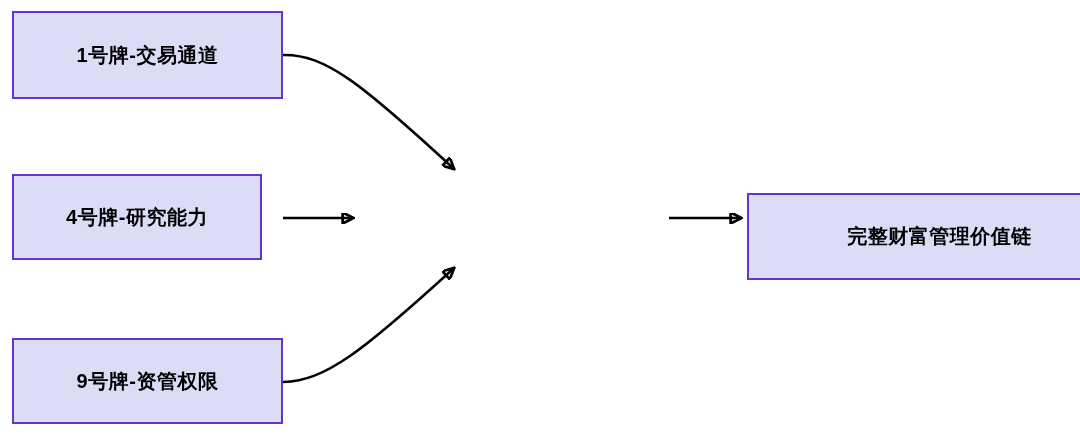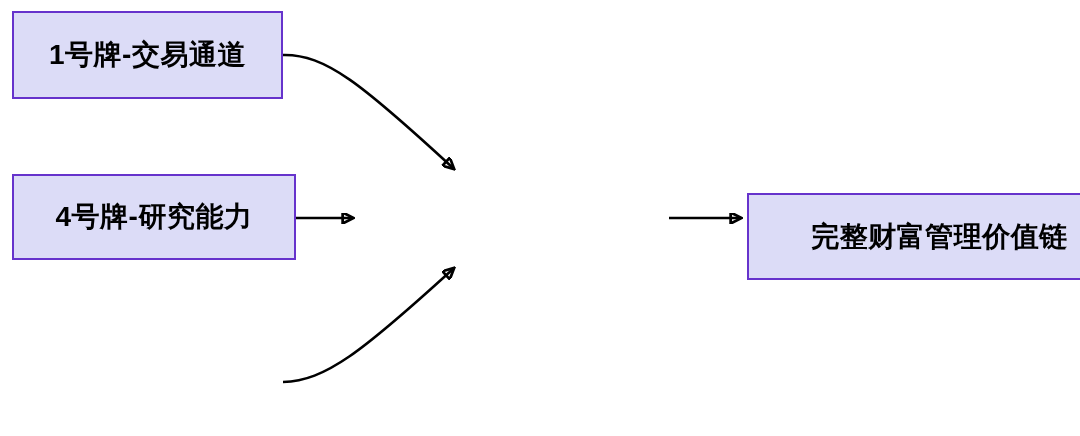--- a/index.html
+++ b/index.html
@@ -31,26 +31,26 @@
   .node {
     position: absolute;
     box-sizing: border-box;
     background: #dcdcf7;
     border: 2.5px solid #6633cc;
     display: flex;
     align-items: center;
     justify-content: center;
     text-align: center;
     font-weight: bold;
-    font-size: 28px;
+    font-size: 20px;
     color: #000000;
     letter-spacing: 0.5px;
   }
   .node-license-1 { left: 12px;  top: 11px;  width: 271px; height: 88px; }
-  .node-license-4 { left: 12px;  top: 174px; width: 284px; height: 86px; }
+  .node-license-4 { left: 12px;  top: 174px; width: 250px; height: 86px; }
   .node-license-9 { left: 12px;  top: 338px; width: 271px; height: 86px; }
   .node-center    { left: 359px; top: 176px; width: 310px; height: 84px; }
   .node-result    { left: 747px; top: 193px; width: 385px; height: 87px; }
 </style>
 </head>
 <body>
 
 <div class="canvas">
 
   <svg class="edges" viewBox="0 0 1080 436" xmlns="http://www.w3.org/2000/svg">
@@ -66,19 +66,22 @@
   </svg>
 
   <div class="node node-license-1">
     <span>1号牌-交易通道</span>
   </div>
 
   <div class="node node-license-4">
     <span>4号牌-研究能力</span>
   </div>
 
+  <div class="node node-license-9">
+    <span>9号牌-资管权限</span>
+  </div>
 
 
   <div class="node node-result">
     <span>完整财富管理价值链</span>
   </div>
 
 </div>
 
 </body></html>

